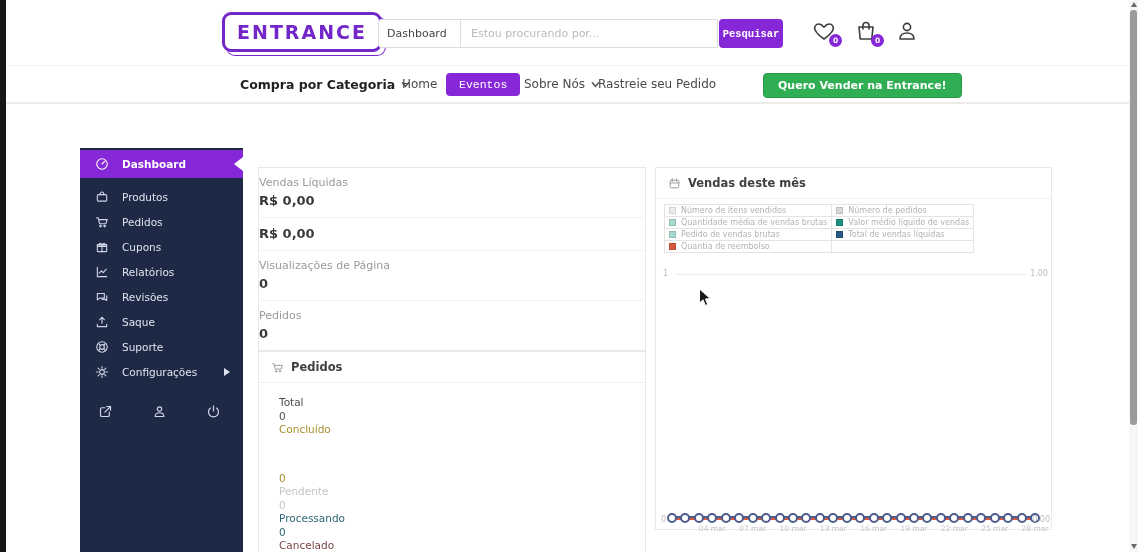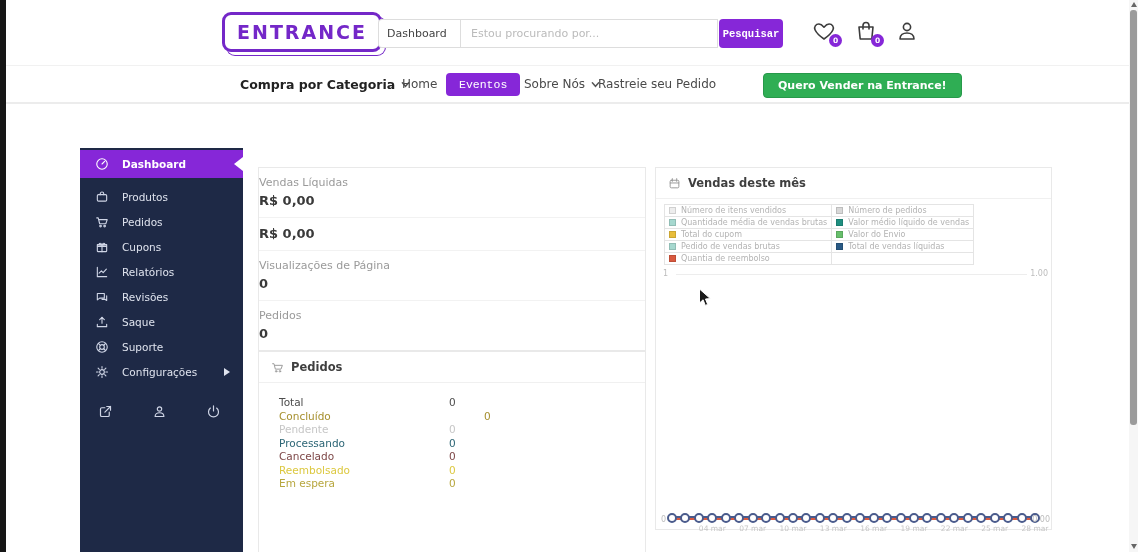--- a/index.html
+++ b/index.html
@@ -61,21 +61,21 @@
   
   .stats-card { left:258px; top:167px; width:388px; }
   .stat-row { text-align:left; padding:8px 0 9px; border-bottom:1px solid #f2f2f2; cursor:pointer; }
   .stat-row:last-child { border-bottom:none; }
   .stat-label { font-size:11px; color:#9a9a9a; margin-bottom:4px; }
   .stat-value { font-size:13px; font-weight:bold; color:#3a3a3a; }
 
   
   .orders-card { left:258px; top:351px; width:388px; height:208px; }
   .orders-body { padding:13px 20px; }
-  .order-row { display:flex; font-size:10.5px; line-height:13.5px; }
+  .order-row { display:flex; font-size:10.5px; line-height:13.5px;flex-direction:column; }
   .order-label { width:170px; }
   .order-value { }
 
   
   .sales-card { left:655px; top:167px; width:397px; height:363px; }
   .legend-table { margin:5px 0 0 8px; border-collapse:collapse; }
   .legend-table td { border:1px solid #e4e4e4; font-size:8px; color:#b3b3b3; padding:1px 4px; height:12px; white-space:nowrap; }
   .legend-table td.lcol { width:150px; }
   .legend-table td.rcol { width:122px; }
   .swatch { display:inline-block; width:7px; height:7px; margin-right:5px; vertical-align:-1px; border:1px solid rgba(0,0,0,0.12); }
@@ -327,24 +327,20 @@
 
     <table class="legend-table">
       <tbody>
           <tr>
         <td class="lcol"><span class="swatch" style="background-color: rgb(237, 237, 237);"></span><span>Número de itens vendidos</span></td>
         <td class="rcol"><span class="swatch" style="background-color: rgb(216, 216, 216);"></span><span>Número de pedidos</span></td>
       </tr>
       <tr>
         <td class="lcol"><span class="swatch" style="background-color: rgb(166, 216, 207);"></span><span>Quantidade média de vendas brutas</span></td>
         <td class="rcol"><span class="swatch" style="background-color: rgb(31, 143, 128);"></span><span>Valor médio líquido de vendas</span></td>
-      </tr>
-      <tr>
-        <td class="lcol"><span class="swatch" style="background-color: rgb(232, 189, 58);"></span><span>Total do cupom</span></td>
-        <td class="rcol"><span class="swatch" style="background-color: rgb(103, 191, 107);"></span><span>Valor do Envio</span></td>
       </tr>
       <tr>
         <td class="lcol"><span class="swatch" style="background-color: rgb(166, 216, 207);"></span><span>Pedido de vendas brutas</span></td>
         <td class="rcol"><span class="swatch" style="background-color: rgb(42, 90, 133);"></span><span>Total de vendas líquidas</span></td>
       </tr>
       <tr>
         <td class="lcol"><span class="swatch" style="background-color: rgb(217, 89, 63);"></span><span>Quantia de reembolso</span></td>
         <td class="rcol"></td>
       </tr>
     </tbody>

